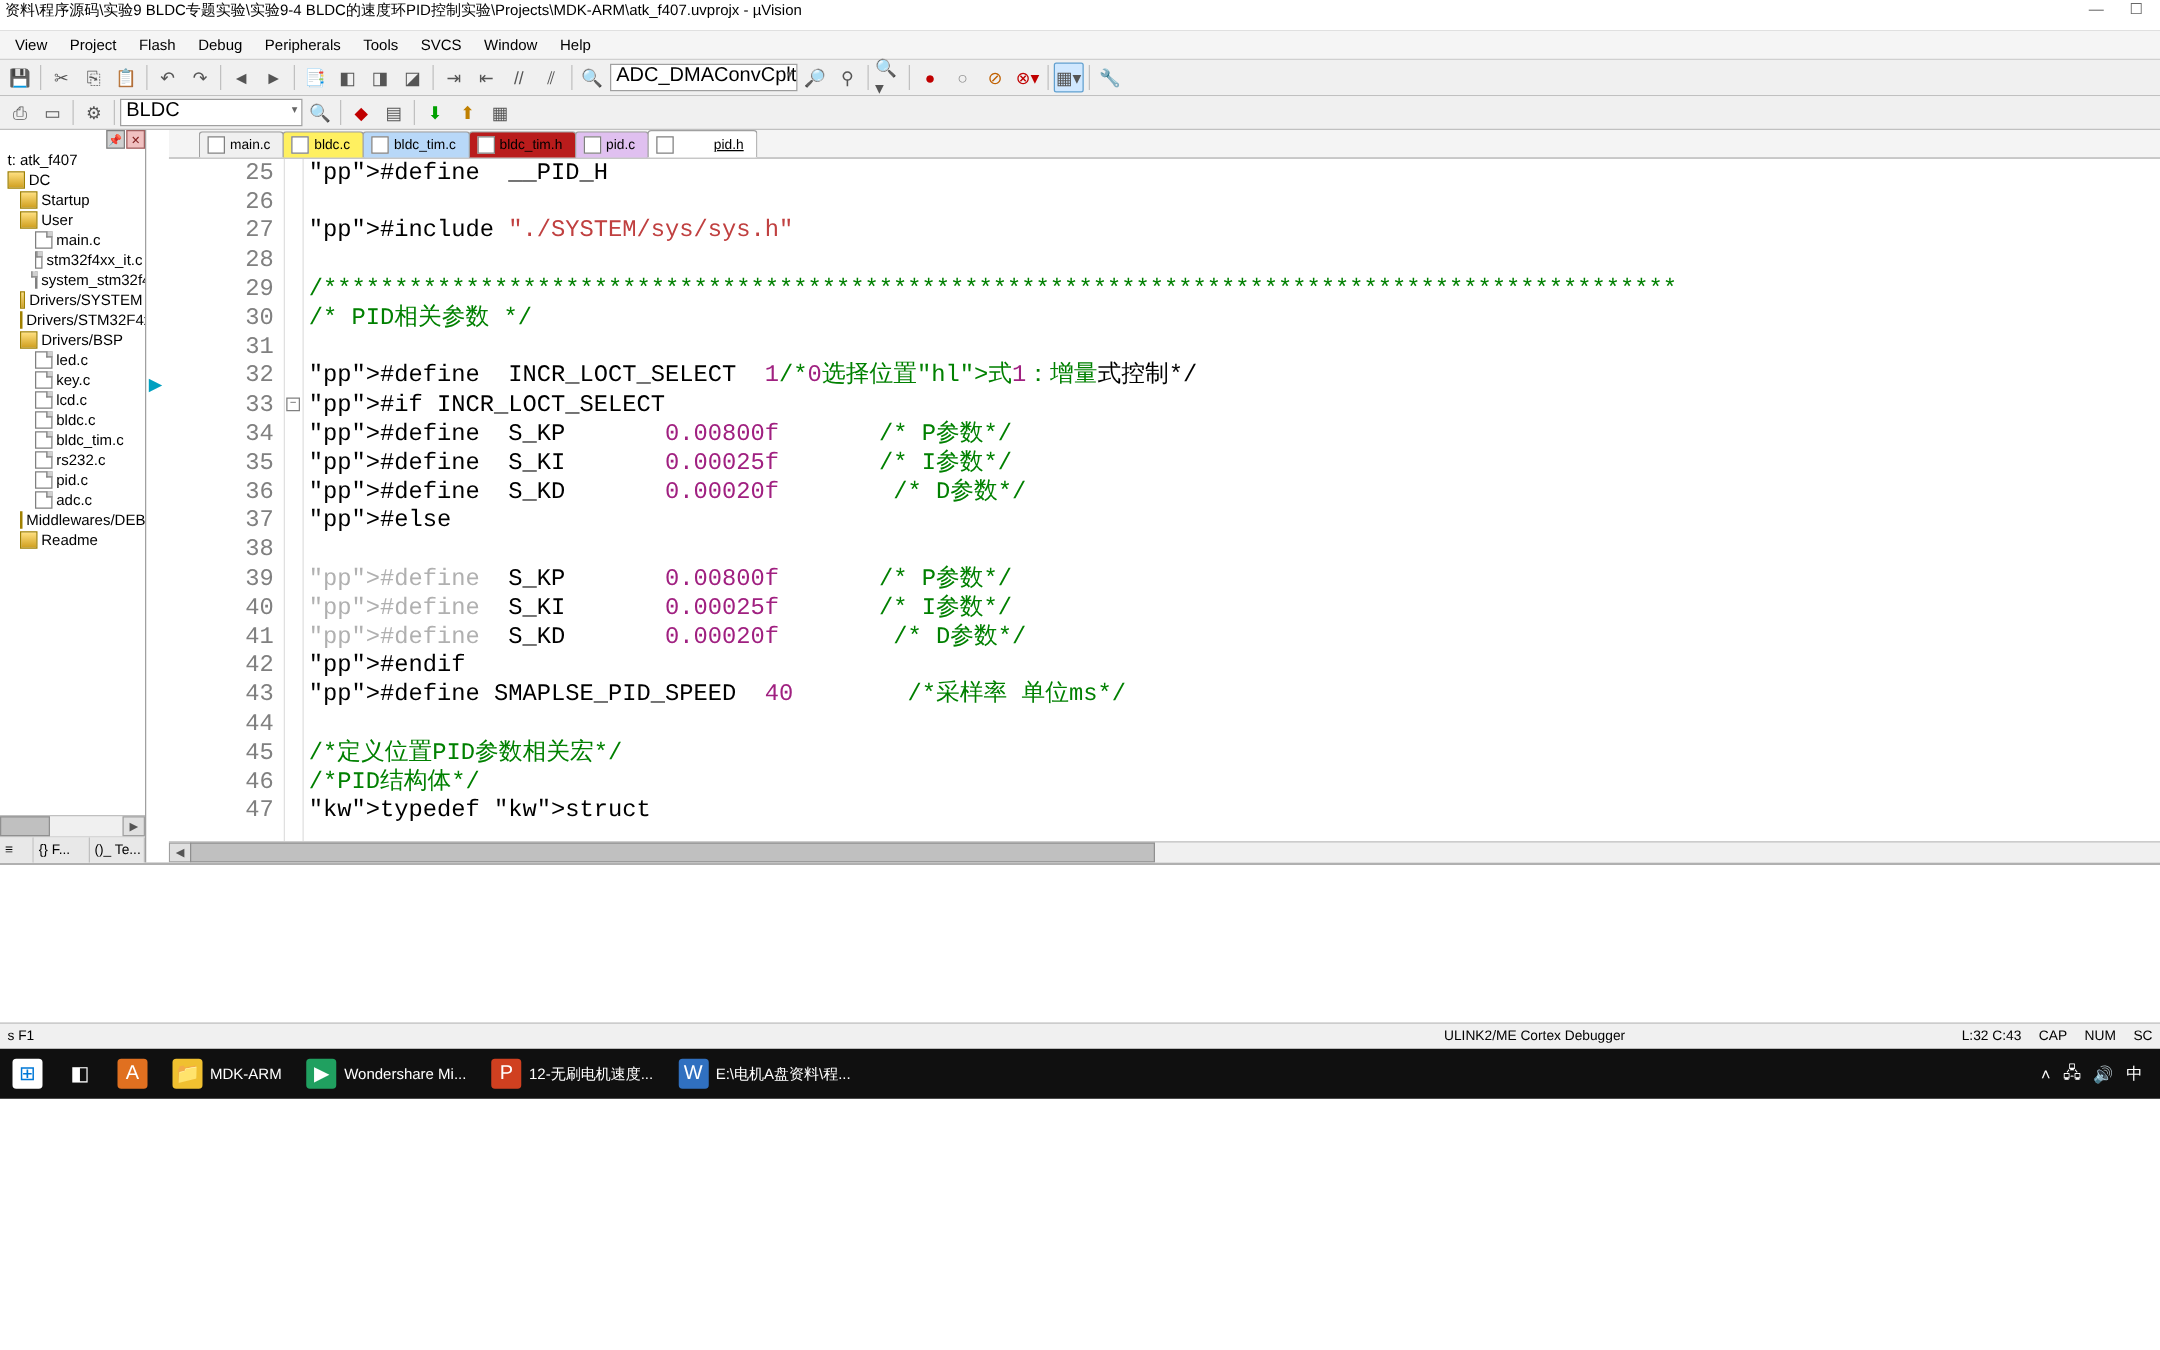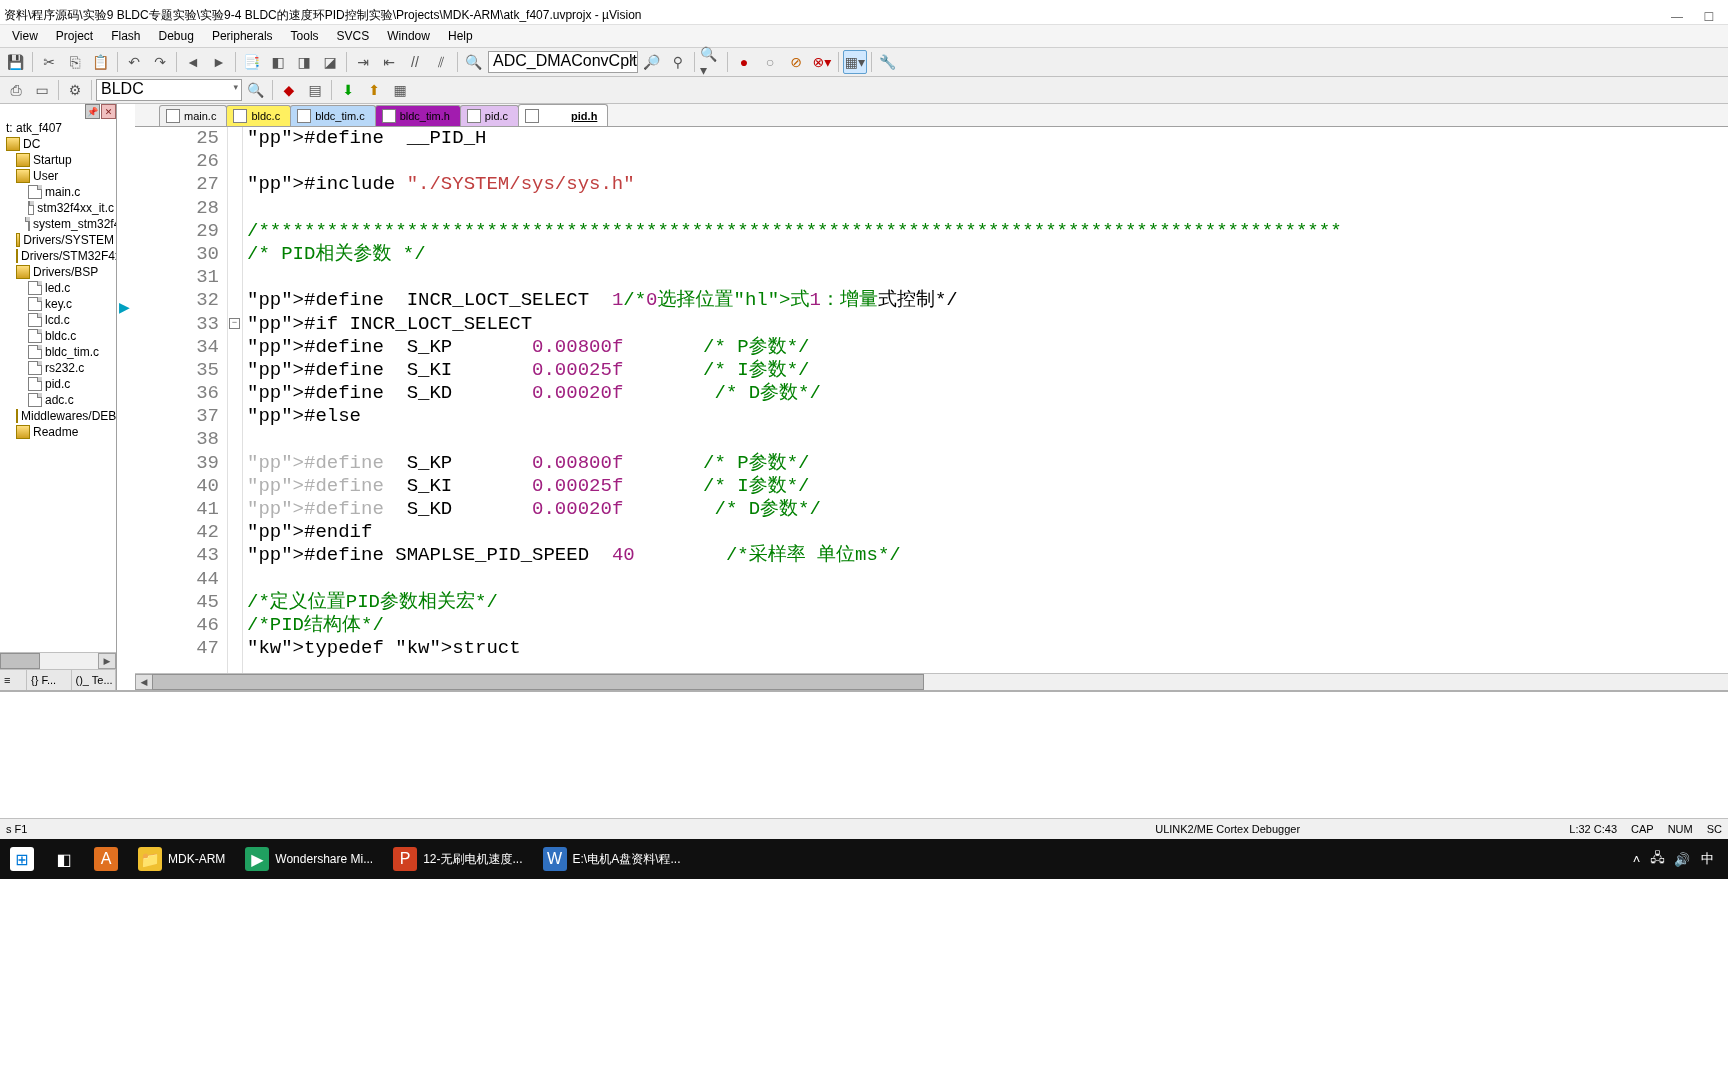--- a/index.html
+++ b/index.html
@@ -1,16 +1,16 @@
 <!DOCTYPE html>
 <html><head>
 <meta charset="utf-8">
 <style>
 html,body{margin:0;padding:0;font-family:"Segoe UI",Arial,sans-serif;font-size:12px;background:#fff;color:#000;overflow:hidden;width:1728px;height:1080px}
-.titlebar{height:24px;background:#fff;display:flex;align-items:flex-end;padding:0 4px;border-bottom:1px solid #e0e0e0}
+.titlebar{height:24px;background:#fff;display:flex;align-items:flex-start;padding:0 4px;border-bottom:1px solid #e0e0e0}
 .titlebar .title-text{flex:1;white-space:nowrap;overflow:hidden}
 .winbtns{display:flex;gap:18px;padding-right:8px}
 .winbtn{width:14px;height:14px;display:inline-flex;align-items:center;justify-content:center;color:#666}
 .menubar{height:22px;display:flex;align-items:center;padding:0 4px;gap:2px;background:#f5f5f5;border-bottom:1px solid #d0d0d0}
 .menu-item{padding:2px 8px}
 .toolbar{height:28px;display:flex;align-items:center;padding:0 4px;gap:2px;background:#f0f0f0;border-bottom:1px solid #c0c0c0}
 .tbtn{width:22px;height:22px;display:inline-flex;align-items:center;justify-content:center;border:1px solid transparent;border-radius:2px;color:#555;font-size:14px}
 .sep{width:1px;height:20px;background:#c0c0c0;margin:0 2px}
 .combo{height:20px;border:1px solid #a0a0a0;background:#fff;padding:0 14px 0 4px;font-size:16px;position:relative}
 .combo::after{content:"▾";position:absolute;right:3px;top:2px;font-size:9px;color:#666}
@@ -33,21 +33,21 @@
 .tree-hsb .rarrow{position:absolute;right:0;width:16px;height:14px;background:#e0e0e0;border:1px solid #a0a0a0;top:0;text-align:center;font-size:9px;line-height:14px;color:#555}
 .bottom-tabs{height:20px;display:flex;border-top:1px solid #c0c0c0;font-size:11px}
 .bottom-tabs .bt{padding:1px 4px;border-right:1px solid #c0c0c0;background:#e8e8e8;display:flex;align-items:center;gap:2px;overflow:hidden;white-space:nowrap}
 .editor-area{flex:1;display:flex;flex-direction:column;overflow:hidden}
 .filetabs{height:22px;display:flex;align-items:flex-end;padding-left:24px;background:#f4f4f4;border-bottom:1px solid #a0a0a0;gap:0}
 .ftab{height:20px;padding:0 10px 0 6px;border:1px solid #a0a0a0;border-bottom:none;background:#f0f0f0;display:flex;align-items:center;gap:4px;font-size:11px;position:relative;border-top-left-radius:3px;border-top-right-radius:3px;margin-right:-1px}
 .ftab.active{background:#fff;height:21px}
 .ftab.c-main{background:#f0f0f0}
 .ftab.c-yellow{background:#fff060}
 .ftab.c-blue{background:#b8d8f8}
-.ftab.c-pink{background:#a21caf}
+.ftab.c-pink{background:#b91c1c}
 .ftab.c-purple{background:#e0c0f0}
 .ftab .ic{width:12px;height:12px;background:#fff;border:1px solid #808080}
 .code{flex:1;display:flex;overflow:hidden;font-family:"Courier New",monospace;font-size:19px;line-height:23.2px;background:#fff}
 .gutter{width:84px;background:#fff;text-align:right;padding-right:8px;color:#808080;border-right:1px solid #e0e0e0;user-select:none}
 .gutter .ln{height:23.2px}
 .fold-col{width:14px;border-right:1px solid #e0e0e0;position:relative}
 .fold-mark{position:absolute;left:1px;width:9px;height:9px;border:1px solid #808080;background:#fff;font-size:9px;line-height:9px;text-align:center;color:#606060}
 .src{flex:1;padding-left:4px;white-space:pre;overflow:hidden}
 .src .line{height:23.2px}
 .str{color:#c04040}
@@ -276,21 +276,21 @@
         <div class="ftab c-pink">
           <span class="ic"></span>
           <span>bldc_tim.h</span>
         </div>
         <div class="ftab c-purple">
           <span class="ic"></span>
           <span>pid.c</span>
         </div>
         <div class="ftab active">
           <span class="ic"></span>
-          <span style="font-weight: bold; text-decoration: underline; padding-left: 28px;">pid.h</span>
+          <span style="font-weight: normal; text-decoration: underline; padding-left: 28px;">pid.h</span>
         </div>
       </div>
     <div class="code">
       <div class="gutter" id="gutter">
           <div class="ln">25</div>
           <div class="ln">26</div>
           <div class="ln">27</div>
           <div class="ln">28</div>
           <div class="ln">29</div>
           <div class="ln">30</div>

